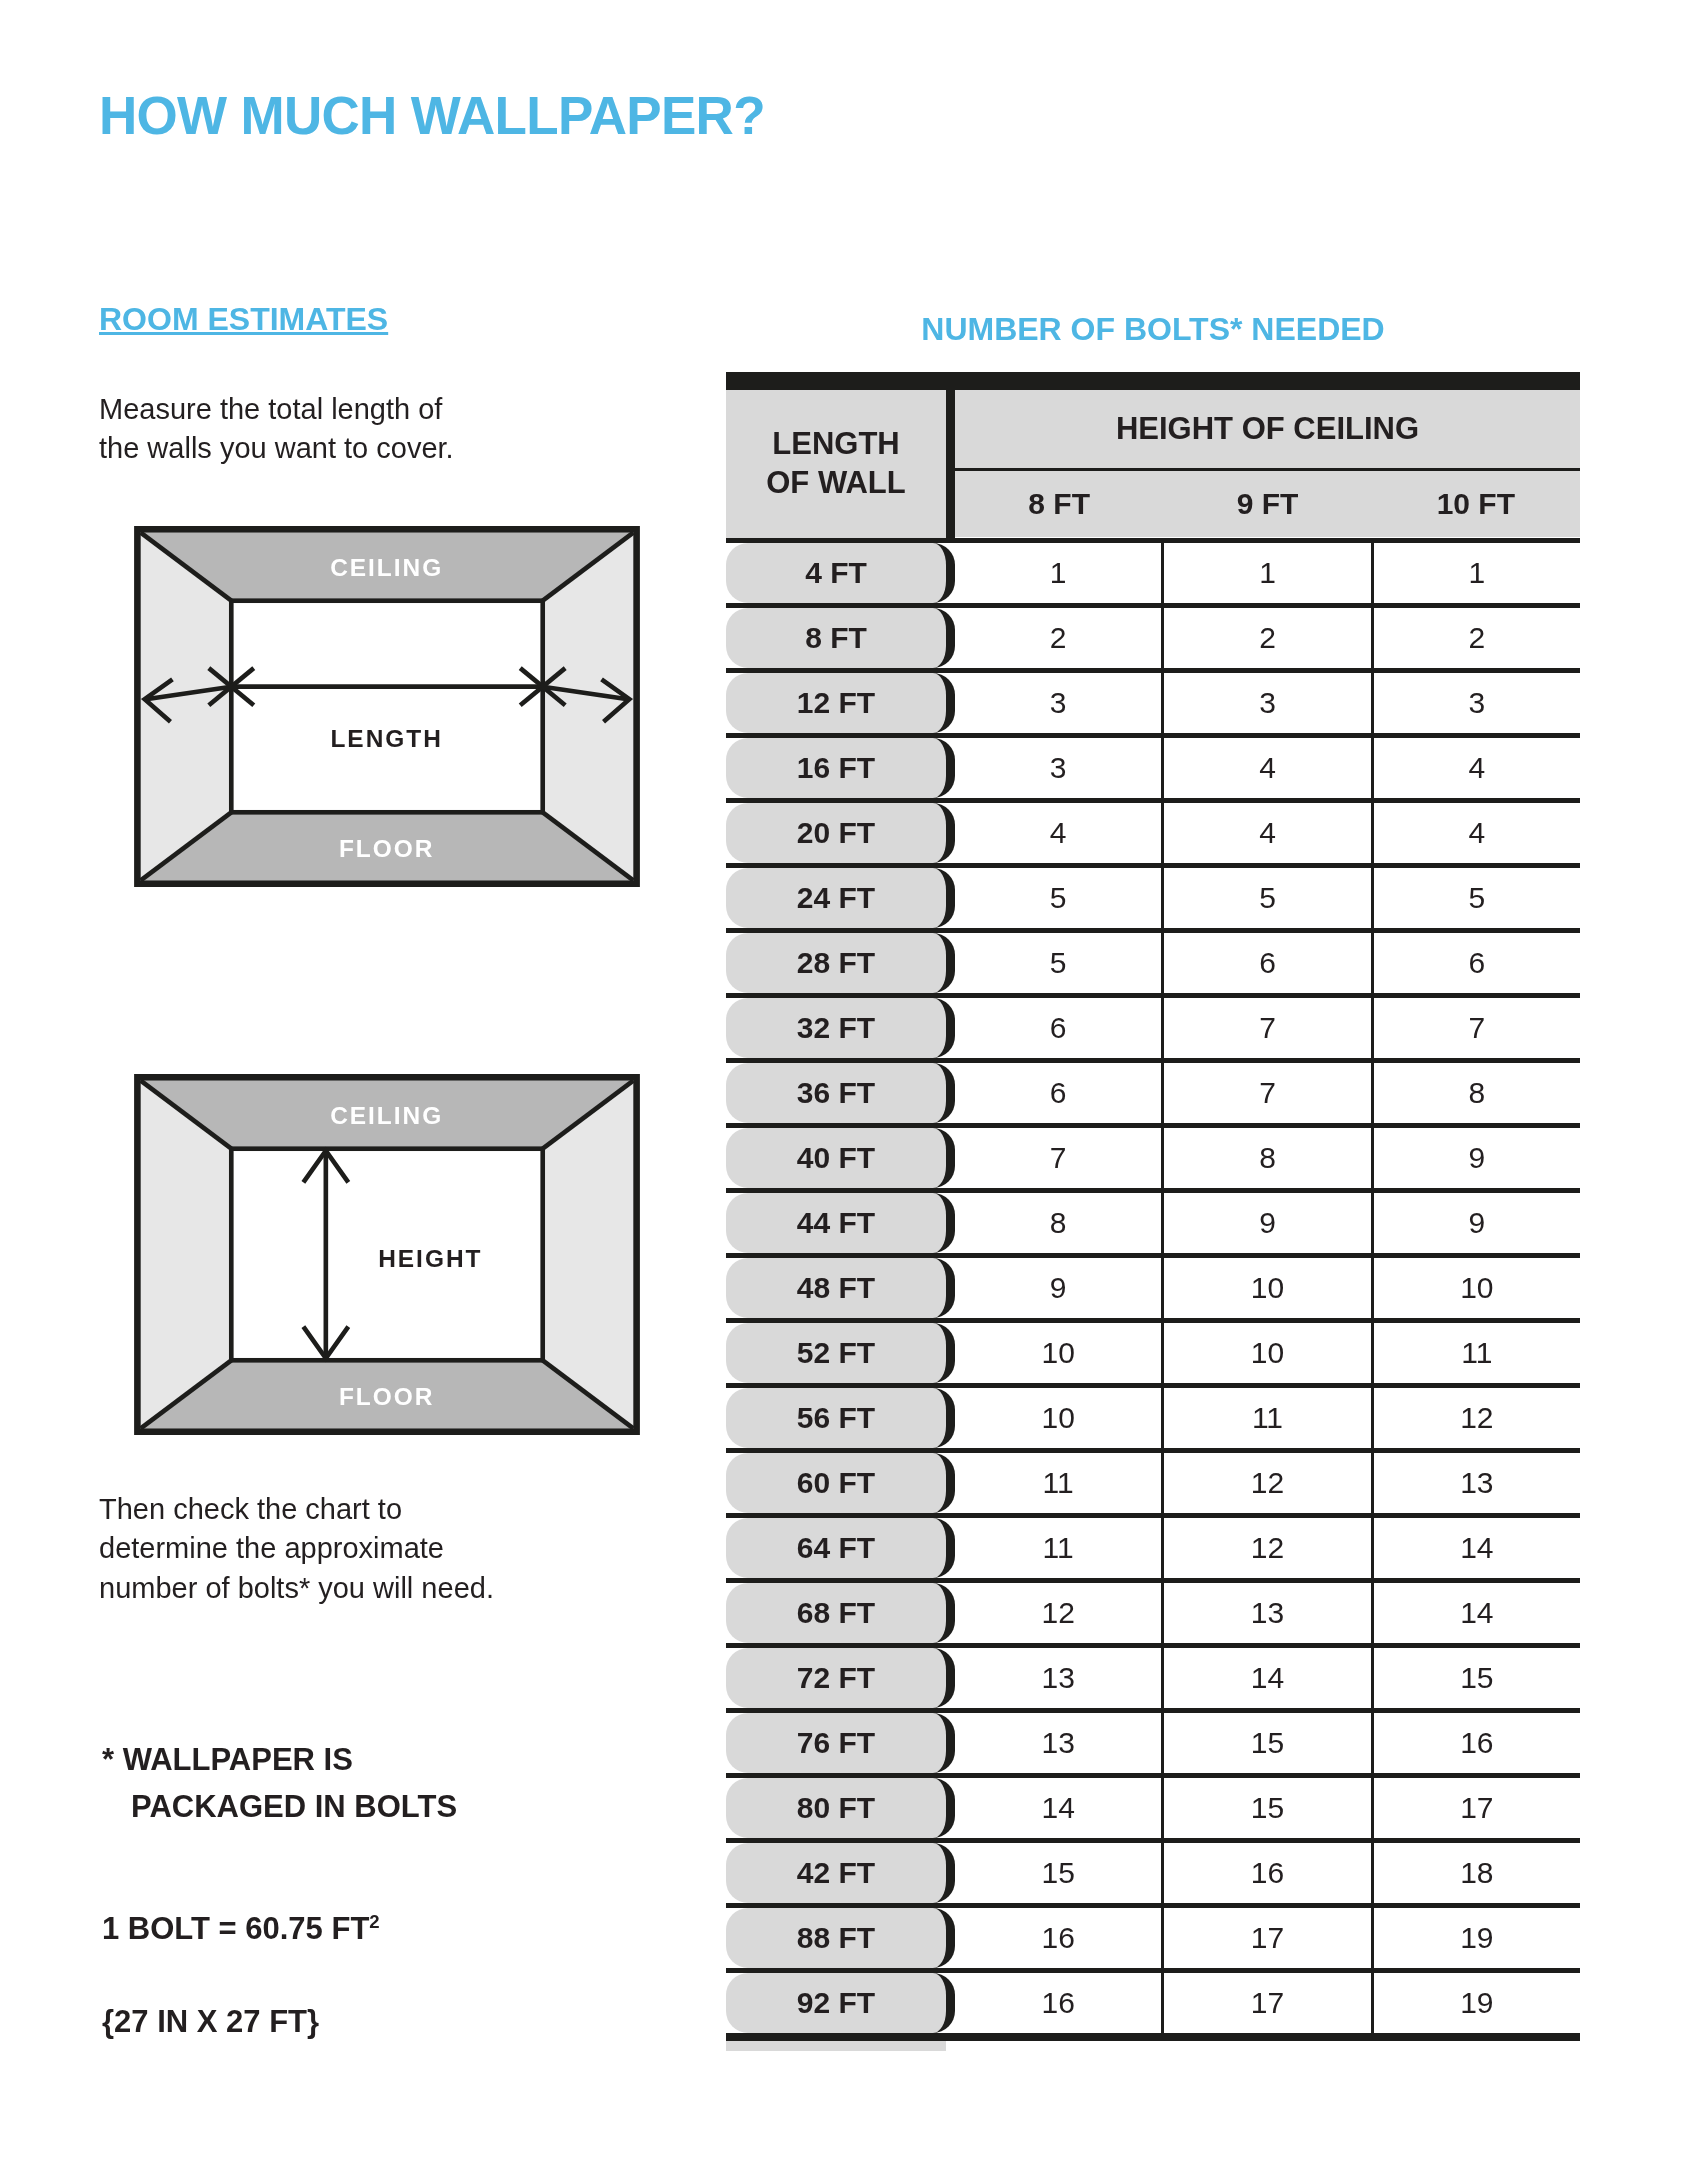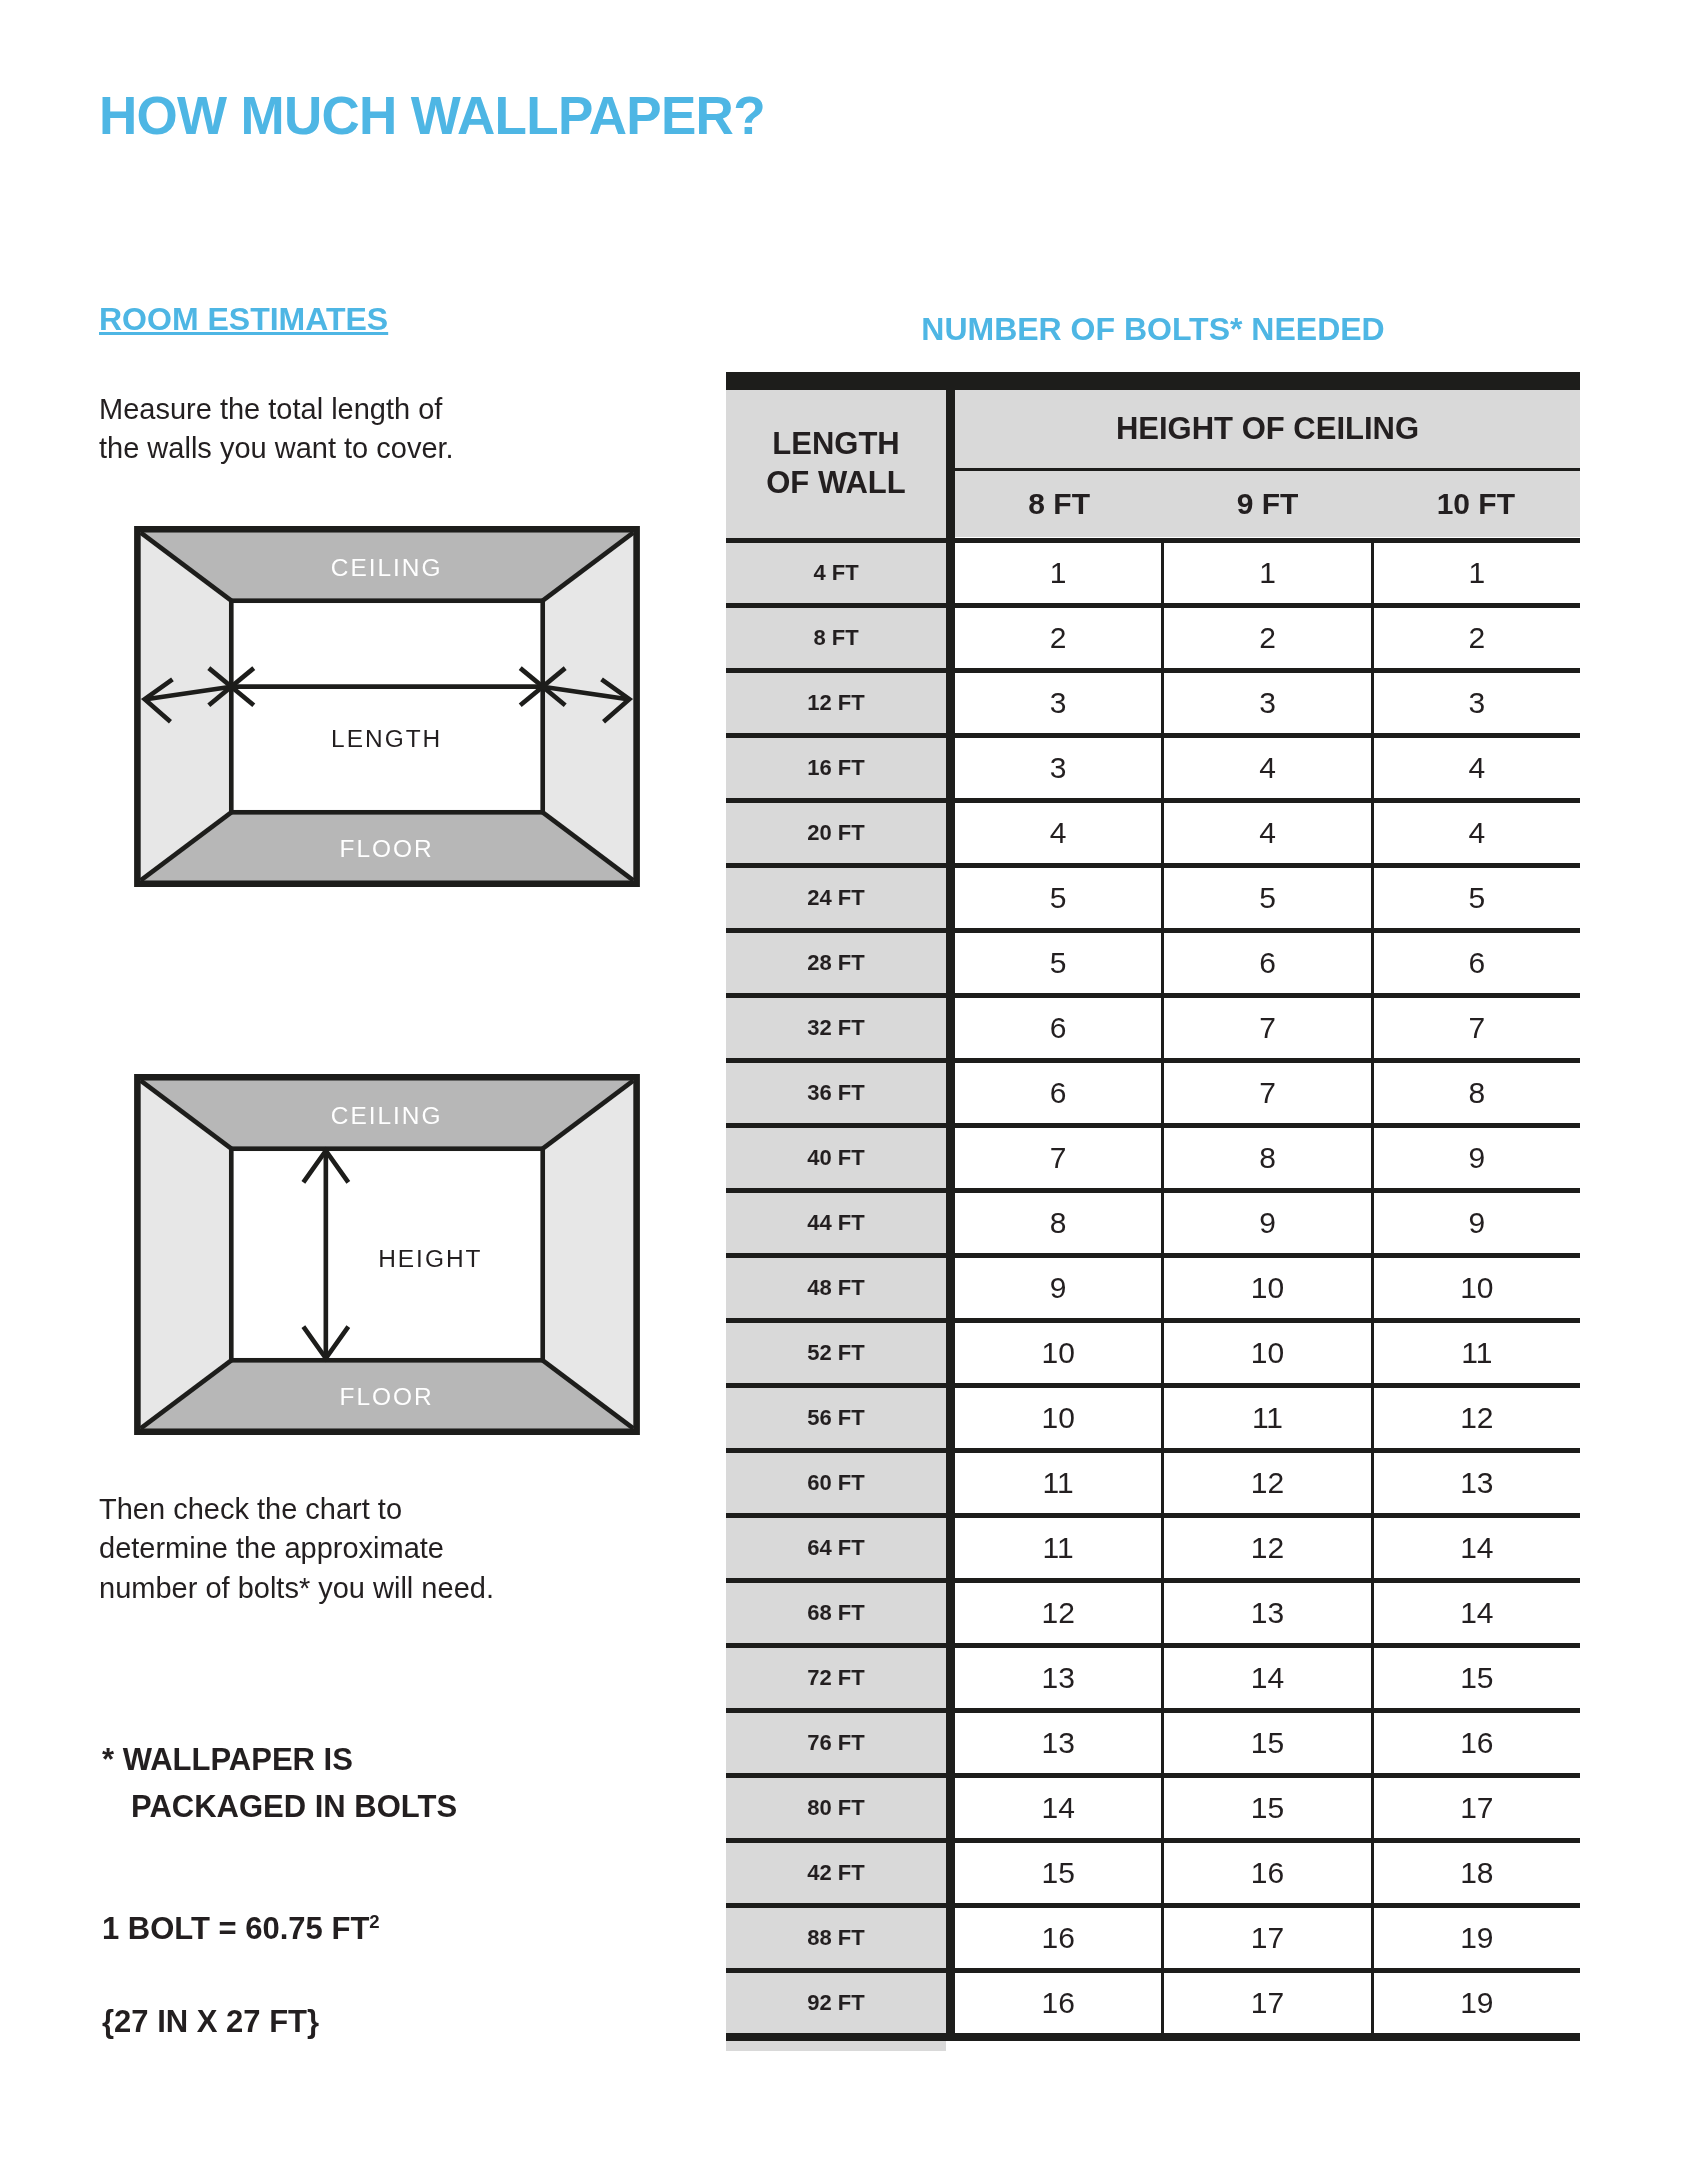--- a/index.html
+++ b/index.html
@@ -31,21 +31,21 @@
   .step1{top:390px;}
   .step2{top:945px;}
   .step3{top:1490px;}
   .footnote-bold{
     position:absolute;left:90px;margin:12px;font-size:31px;font-weight:bold;line-height:1.5;
     white-space:pre-line;color:var(--ink);
   }
   .foot1{top:1725px;padding-left:29px;text-indent:-29px;}
   .foot2{top:1847px;}
   .foot2 sup{font-size:60%;vertical-align:super;line-height:0;}
-  .diagram{position:absolute;left:99px;width:576px;height:361px;}
+  .diagram{position:absolute;left:99px;width:576px;height:361px;font-weight:bold;}
   .diagram svg{display:block;width:100%;height:100%;}
   .diag1{top:526px;}
   .diag2{top:1074px;}
   .svg-label{font-family:"Liberation Sans","DejaVu Sans",sans-serif;font-size:37px;letter-spacing:3px;}
   .svg-label-white{fill:#ffffff;}
   .svg-label-dark{fill:var(--ink);}
 
   
   .tbl{position:absolute;left:726px;top:372px;width:854px;}
   .tbl-topbar{height:18px;background:var(--rule);}
@@ -64,21 +64,21 @@
     display:flex;align-items:center;justify-content:center;
     font-size:31px;font-weight:bold;
   }
   .tbl-subrule{height:3.3px;background:var(--rule);}
   .tbl-sub{height:66px;background:var(--cellgray);display:grid;grid-template-columns:1fr 1fr 1fr;}
   .tbl-sub div{display:flex;align-items:center;justify-content:center;font-size:30px;font-weight:bold;}
   .tr{display:flex;height:60px;border-top:5.3px solid var(--rule);background:#ffffff;}
   .rl{
     width:220px;flex:none;background:var(--cellgray);border-right:9.3px solid var(--rule);
     display:flex;align-items:center;justify-content:center;
-    font-size:22px;font-weight:bold;
+    font-size:30px;font-weight:bold;border-radius:22px;
   }
   .td{flex:1;display:flex;align-items:center;justify-content:center;font-size:30px;min-width:0;}
   .td + .td{border-left:3.3px solid var(--rule);}
 </style>
 </head>
 <body>
 
 <div class="page">
 
   <h1 class="page-title">HOW MUCH WALLPAPER?</h1>

